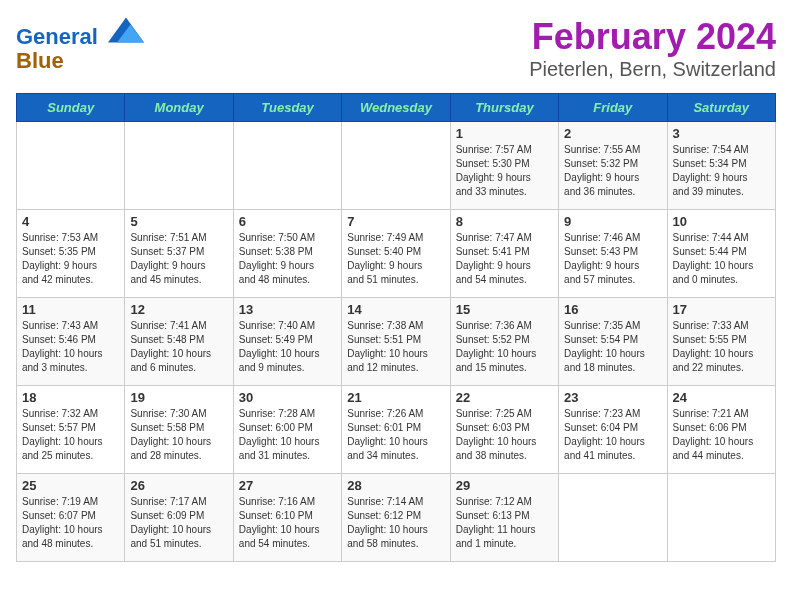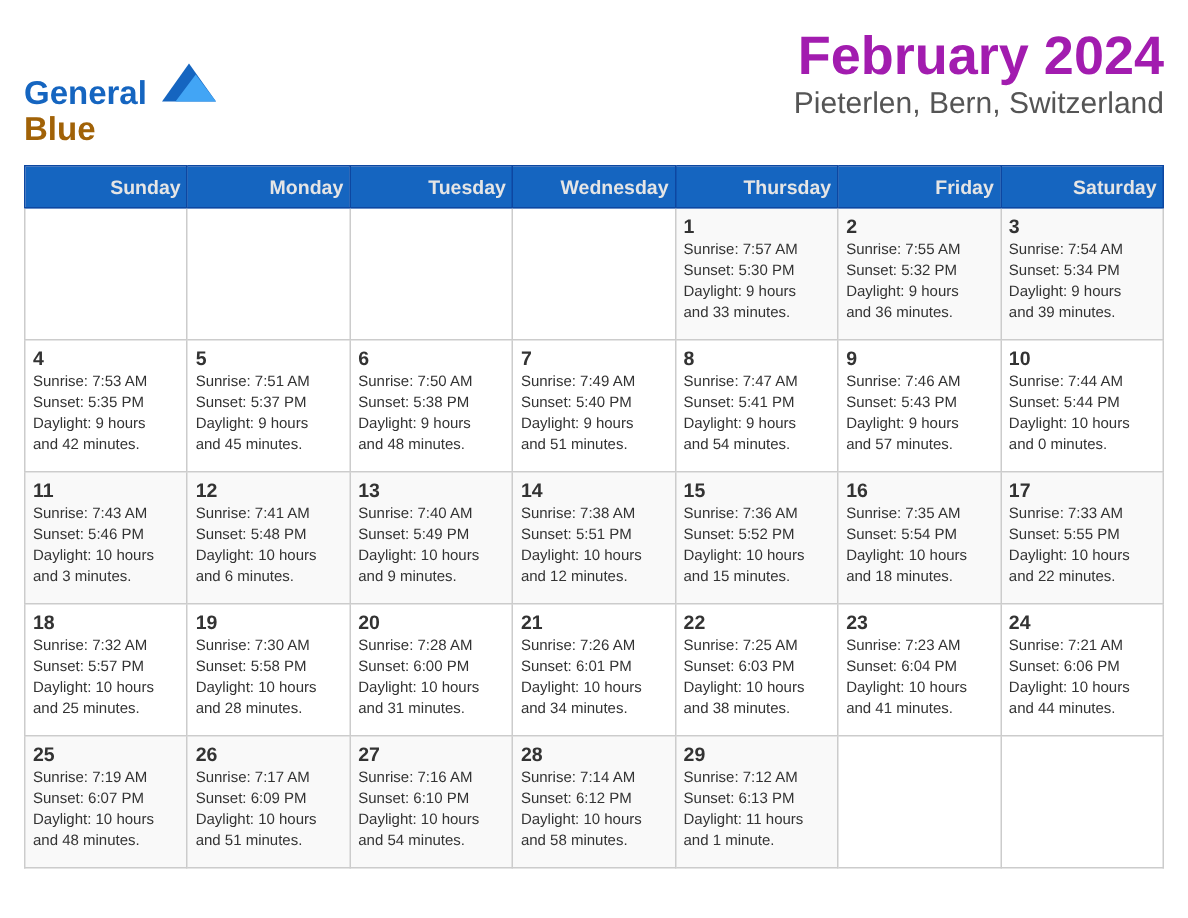--- a/index.html
+++ b/index.html
@@ -12,21 +12,20 @@
     }
     .header {
       display: flex;
       justify-content: space-between;
       align-items: flex-start;
       margin-bottom: 12px;
     }
     .logo {
       display: flex;
       align-items: flex-start;
-      margin-top: 25px;
     }
     .logo-text {
       font-size: 22px;
       font-weight: bold;
       color: #333;
       line-height: 1.1;
     }
     .logo-text span {
       color: #1565c0;
     }
@@ -46,25 +45,26 @@
     .location {
       font-size: 20px;
       color: #555;
     }
     table {
       width: 100%;
       border-collapse: collapse;
     }
     thead th {
       background-color: #1565c0;
-      color: #e5e5e5;
+      color: #86efac;
       font-size: 13px;
       padding: 6px 4px;
-      text-align: right;
+      text-align: center;
       border: 1px solid #0d47a1;
+      font-style: italic;
     }
     tbody td {
       border: 1px solid #ccc;
       vertical-align: top;
       padding: 4px 5px;
       font-size: 10.5px;
       color: #333;
       width: calc(100% / 7);
       min-height: 80px;
       height: 88px;
@@ -264,21 +264,21 @@
 and 25 minutes.</div>
         </td>
         <td>
           <span class="day-num">19</span>
           <div class="day-info" style="white-space: pre-line;">Sunrise: 7:30 AM
 Sunset: 5:58 PM
 Daylight: 10 hours
 and 28 minutes.</div>
         </td>
         <td>
-          <span class="day-num">20</span>
+          <span class="day-num">30</span>
           <div class="day-info" style="white-space: pre-line;">Sunrise: 7:28 AM
 Sunset: 6:00 PM
 Daylight: 10 hours
 and 31 minutes.</div>
         </td>
         <td>
           <span class="day-num">21</span>
           <div class="day-info" style="white-space: pre-line;">Sunrise: 7:26 AM
 Sunset: 6:01 PM
 Daylight: 10 hours

